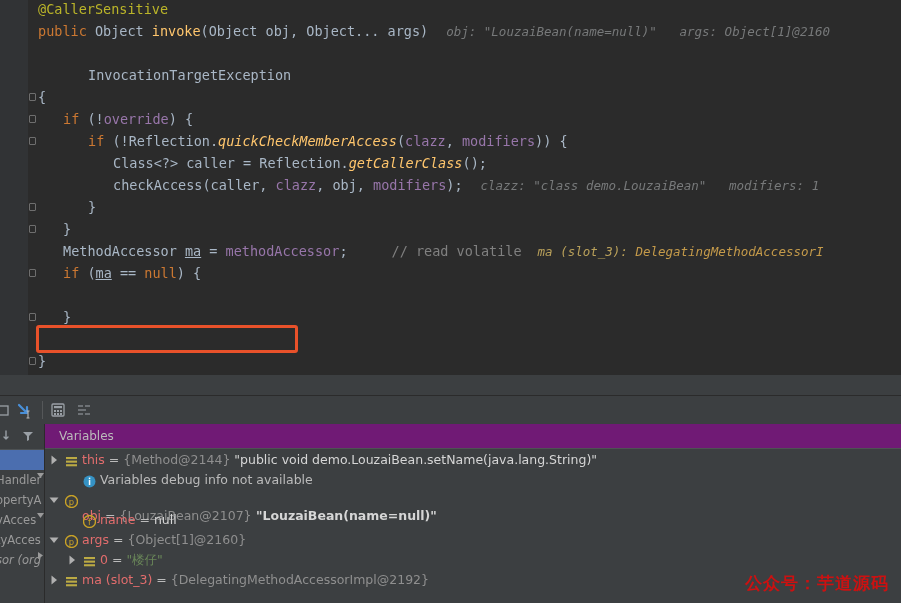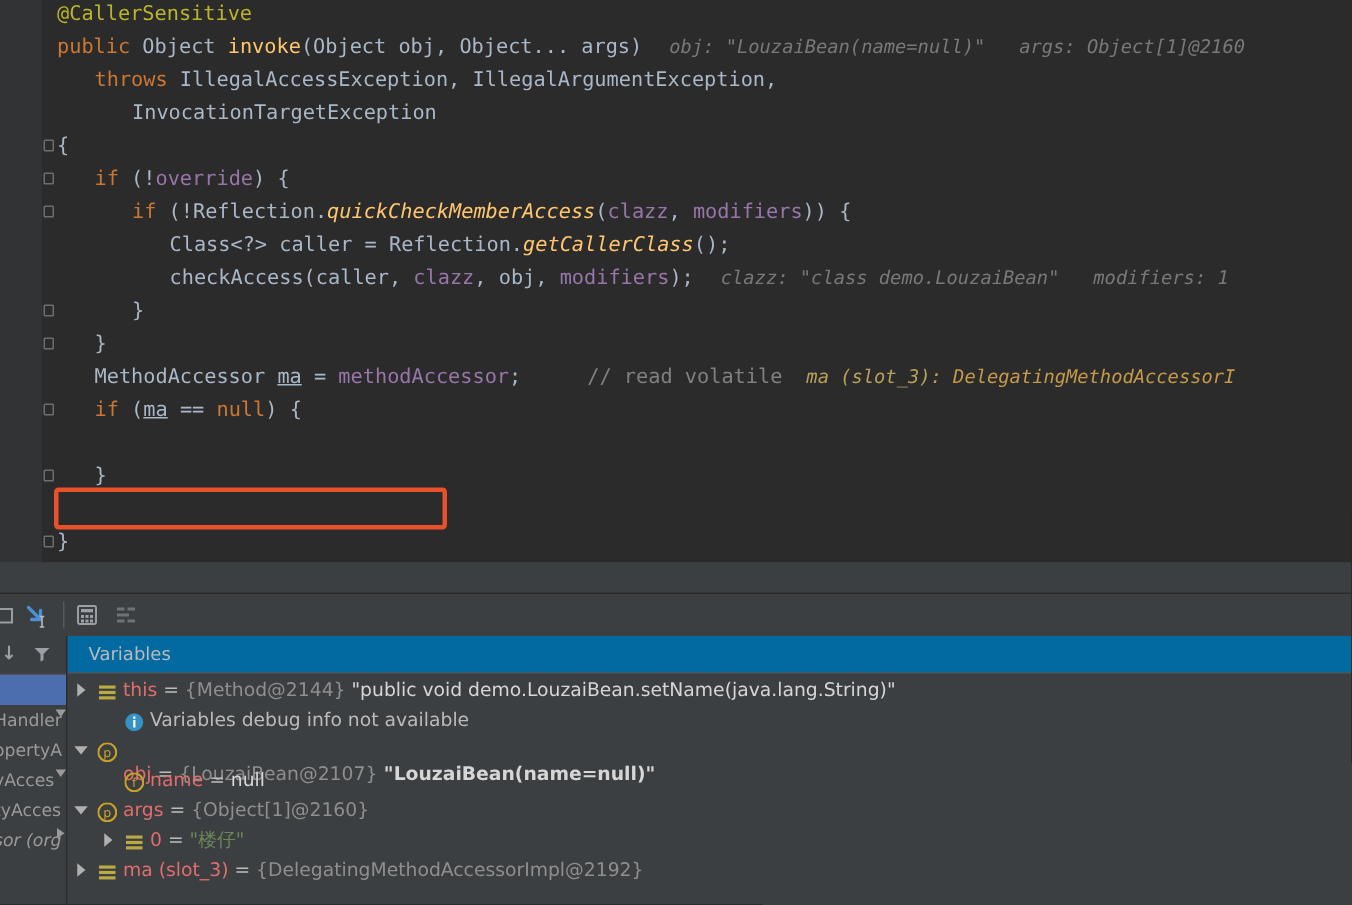--- a/index.html
+++ b/index.html
@@ -184,21 +184,21 @@
     width: 856px;
     height: 179px;
     background: #3c3f41;
     overflow: hidden;
   }
   .vars-head {
     position: absolute;
     left: 0; top: 0;
     width: 856px; height: 25px;
     line-height: 25px;
-    background: #0369a1;
+    background: #701a75;
     border-bottom: 1px solid #4e5254;
     color: #bbbbbb;
     font-size: 12px;
     padding-left: 14px;
     box-sizing: border-box;
   }
   .var-row {
     position: absolute;
     left: 0;
     width: 856px;
@@ -259,21 +259,20 @@
         <div class="fold-mark" style="top: 136px;"></div>
         <div class="fold-mark" style="top: 202px;"></div>
         <div class="fold-mark" style="top: 224px;"></div>
         <div class="fold-mark" style="top: 268px;"></div>
         <div class="fold-mark" style="top: 312px;"></div>
         <div class="fold-mark" style="top: 356px;"></div>
       </div>
     <div class="code-layer" id="code-layer">
         <div class="line" style="top: -2px;"><span class="txt" style="padding-left: 38px;"><span class="ann">@CallerSensitive</span></span></div>
         <div class="line" style="top: 20px;"><span class="txt" style="padding-left: 38px;"><span class="kw">public </span><span class="id">Object </span><span class="fn">invoke</span><span class="id">(Object obj, Object... args)</span></span><span class="hint" style="padding-left: 18px;">obj: "LouzaiBean(name=null)"   args: Object[1]@2160</span></div>
-        <div class="line" style="top: 42px;"><span class="txt" style="padding-left: 63px;"><span class="kw">throws </span><span class="id">IllegalAccessException, IllegalArgumentException,</span></span></div>
         <div class="line" style="top: 64px;"><span class="txt" style="padding-left: 88px;"><span class="id">InvocationTargetException</span></span></div>
         <div class="line" style="top: 86px;"><span class="txt" style="padding-left: 38px;"><span class="id">{</span></span></div>
         <div class="line" style="top: 108px;"><span class="txt" style="padding-left: 63px;"><span class="kw">if </span><span class="id">(!</span><span class="fld">override</span><span class="id">) {</span></span></div>
         <div class="line" style="top: 130px;"><span class="txt" style="padding-left: 88px;"><span class="kw">if </span><span class="id">(!Reflection.</span><span class="fni">quickCheckMemberAccess</span><span class="id">(</span><span class="fld">clazz</span><span class="id">, </span><span class="fld">modifiers</span><span class="id">)) {</span></span></div>
         <div class="line" style="top: 152px;"><span class="txt" style="padding-left: 113px;"><span class="id">Class&lt;?&gt; caller = Reflection.</span><span class="fni">getCallerClass</span><span class="id">();</span></span></div>
         <div class="line" style="top: 174px;"><span class="txt" style="padding-left: 113px;"><span class="id">checkAccess</span><span class="id">(caller, </span><span class="fld">clazz</span><span class="id">, obj, </span><span class="fld">modifiers</span><span class="id">);</span></span><span class="hint" style="padding-left: 18px;">clazz: "class demo.LouzaiBean"   modifiers: 1</span></div>
         <div class="line" style="top: 196px;"><span class="txt" style="padding-left: 88px;"><span class="id">}</span></span></div>
         <div class="line" style="top: 218px;"><span class="txt" style="padding-left: 63px;"><span class="id">}</span></span></div>
         <div class="line" style="top: 240px;"><span class="txt" style="padding-left: 63px;"><span class="id">MethodAccessor </span><span class="fldu">ma</span><span class="id"> = </span><span class="fld">methodAccessor</span><span class="id">;</span></span><span class="cmt" style="padding-left: 44px;">// read volatile</span><span class="hint-y" style="padding-left: 16px;">ma (slot_3): </span><span class="hint-o">DelegatingMethodAccessorI</span></div>
         <div class="line" style="top: 262px;"><span class="txt" style="padding-left: 63px;"><span class="kw">if </span><span class="id">(</span><span class="fldu">ma</span><span class="id"> == </span><span class="kw">null</span><span class="id">) {</span></span></div>
@@ -447,15 +446,16 @@
       <svg width="9" height="9" viewBox="0 0 9 9">
           <path d="M1 2 l7 0 l-3.5 5 z" fill="#9a9a9a"></path>
         </svg>
     </div>
     <div style="position:absolute;left:36px;top:170px;width:9px;height:9px;">
       <svg width="9" height="9" viewBox="0 0 9 9">
           <path d="M2 1 l5 3.5 l-5 3.5 z" fill="#9a9a9a"></path>
         </svg>
     </div>
 
+    <div class="watermark">公众号：芋道源码</div>
   </div>
 
 </div>
 
 </body></html>

